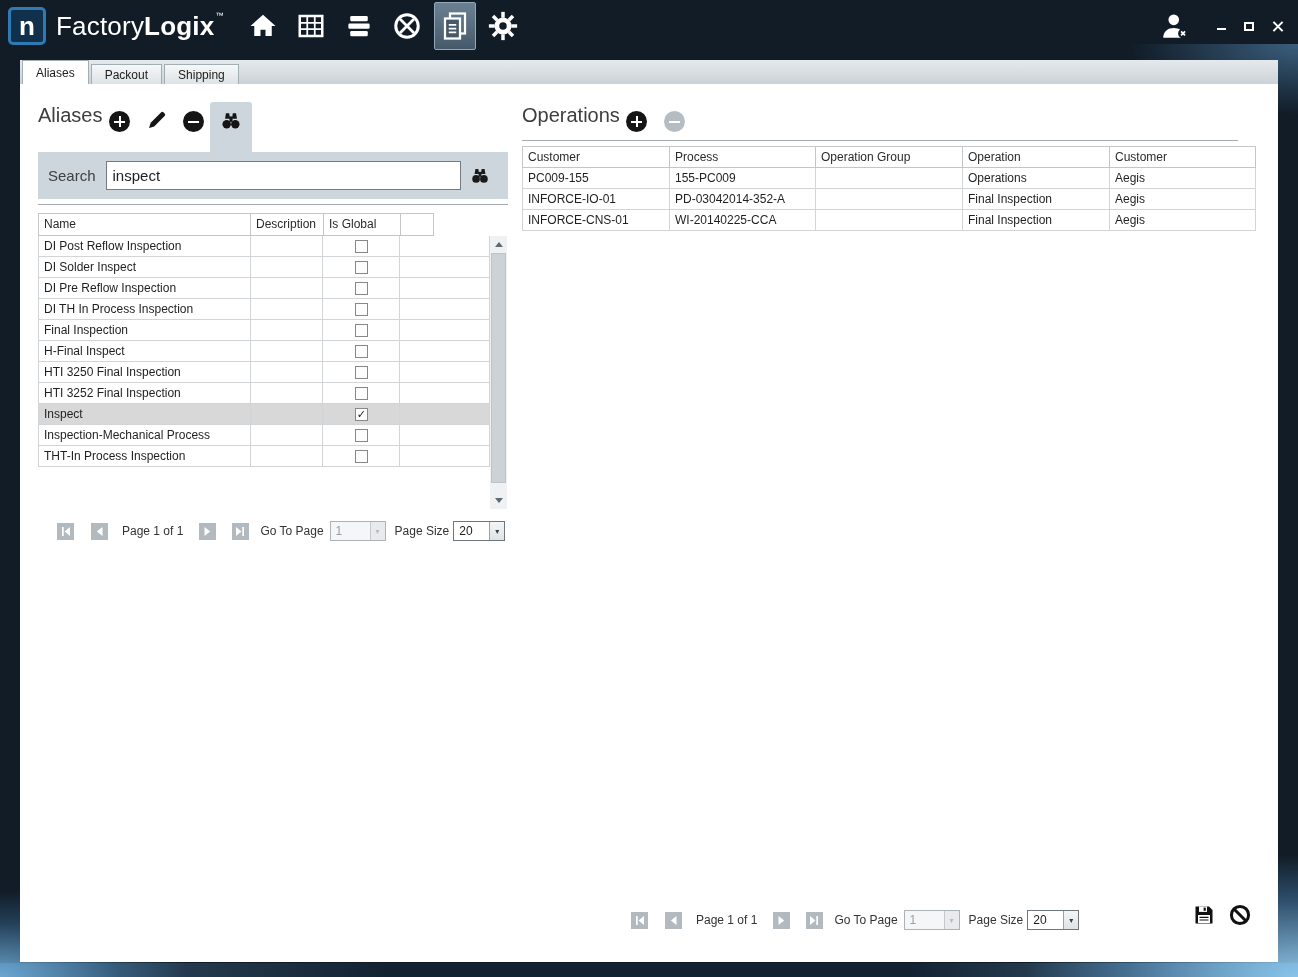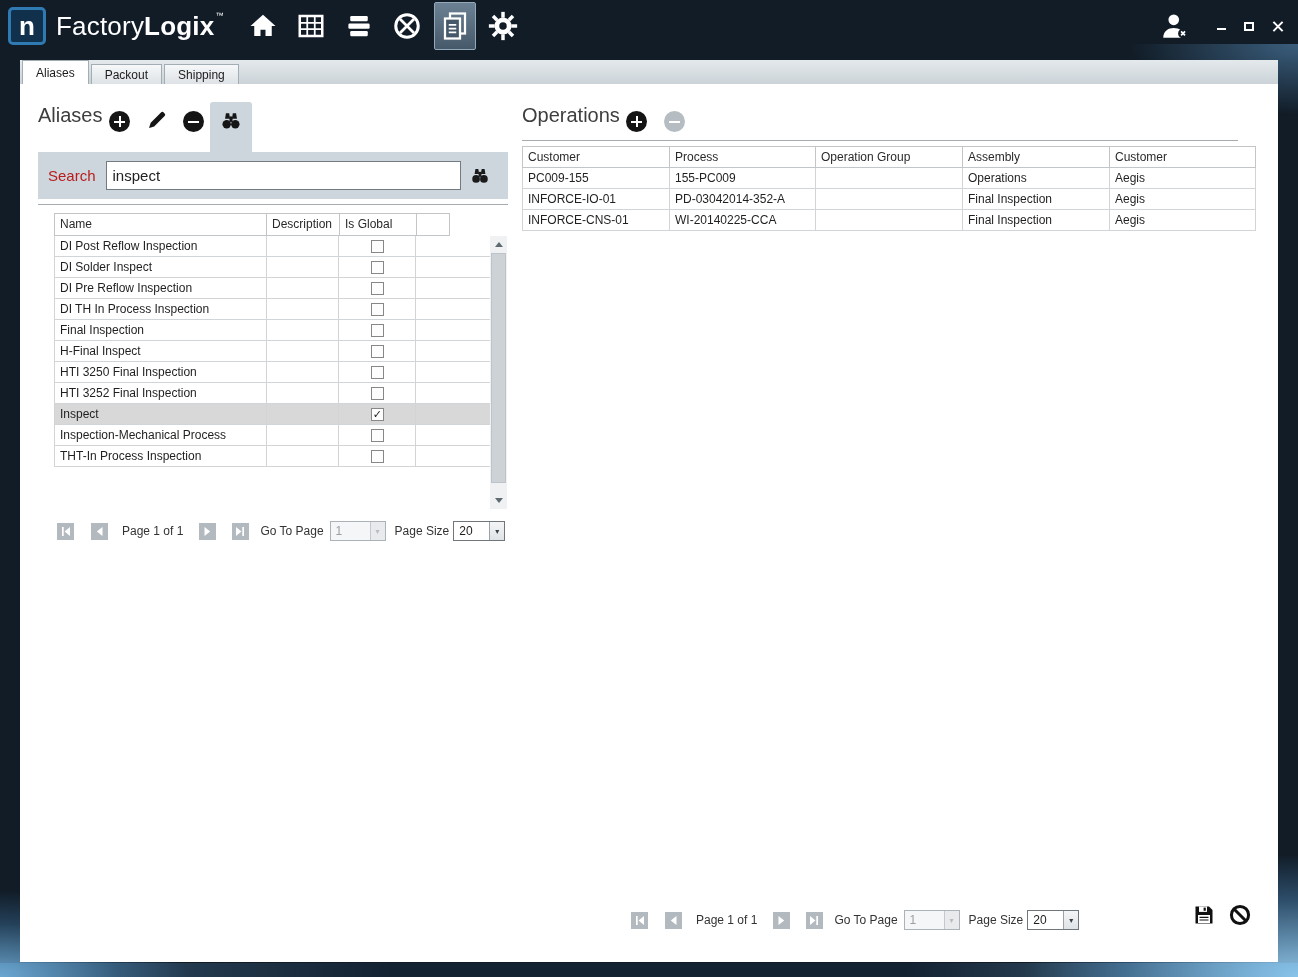--- a/index.html
+++ b/index.html
@@ -58,28 +58,28 @@
   .circle-btn::before { content:""; position:absolute; left:5px; top:9.5px; width:11px; height:2.4px; background:#fff; }
   .circle-btn.plus::after { content:""; position:absolute; left:9.5px; top:5px; width:2.4px; height:11px; background:#fff; }
   .circle-btn.disabled { background:#b5bdc3; cursor:default; }
 
   .tool-svg { position:absolute; cursor:pointer; }
 
   .find-bg { position:absolute; left:172px; top:18px; width:42px; height:50px; background:#cdd6dc; border-radius:3px 3px 0 0; }
 
   
   .search-bar { position:absolute; left:0; top:68px; width:470px; height:47px; background:#cdd6dc; display:flex; align-items:center; padding:0 10px; }
-  .search-label { font-size:15px; color:#b91c1c; margin-right:10px;text-align:right; }
+  .search-label { font-size:15px; color:#404040; margin-right:10px;text-align:right; }
   .search-input { width:355px; height:29px; border:1px solid #737b82; background:#fff; font-size:15px; color:#222; padding:0 6px; font-family:"Liberation Sans", sans-serif; outline:none; }
   .search-binocs { margin-left:auto; margin-right:6px; cursor:pointer; display:flex; }
 
   .hr-line { position:absolute; left:0; top:120px; width:470px; height:1px; background:#a6abb0; }
 
   
-  .a-grid { position:absolute; left:16px; top:129px; width:396px; }
+  .a-grid { position:absolute; left:0; top:129px; width:396px; }
   .grid-header { display:flex; height:23px; border-top:1px solid #c2c6c9; border-bottom:1px solid #c2c6c9; border-left:1px solid #c2c6c9; background:#fff; }
   .h-cell { font-size:12px; color:#2a2a2a; line-height:21px; padding-left:5px; border-right:1px solid #c2c6c9; }
   .grid-body { width:452px; border-left:1px solid #d2d5d7; }
   .grid-row { display:flex; height:21px; background:#fff; cursor:pointer; }
   .grid-row.selected { background:#d8d8d8; }
   .cell { font-size:12px; color:#1f1f1f; line-height:20px; padding-left:5px; border-right:1px solid #d2d5d7; border-bottom:1px solid #d2d5d7; overflow:hidden; white-space:nowrap; }
   .c-name { width:212px; } .c-desc { width:73px; } .c-global { width:77px; display:flex; align-items:center; justify-content:center; padding:0; } .c-extra { width:90px; }
   .hc-name { width:212px; } .hc-desc { width:73px; } .hc-global { width:77px; } .hc-extra { flex:1; }
   .checkbox { width:13px; height:13px; border:1px solid #878787; background:#fdfdfd; font-size:11px; line-height:11px; text-align:center; color:#1c1c1c; cursor:pointer; }
 
@@ -412,21 +412,21 @@
       <div class="panel-title">Operations</div>
       <div class="circle-btn plus" style="left:104px;top:27px;"></div>
       <div class="circle-btn disabled" style="left:142px;top:27px;"></div>
       <div class="sep-line"></div>
 
       <div class="ops-grid">
         <div class="ops-header">
           <div class="h-cell hc-asm">Customer</div>
           <div class="h-cell hc-proc">Process</div>
           <div class="h-cell hc-opg">Operation Group</div>
-          <div class="h-cell hc-op">Assembly</div>
+          <div class="h-cell hc-op">Operation</div>
           <div class="h-cell hc-cust">Customer</div>
         </div>
         <div class="ops-body">
             <div class="grid-row">
               <div class="cell c-asm">PC009-155</div>
               <div class="cell c-proc">155-PC009</div>
               <div class="cell c-opg"></div>
               <div class="cell c-op">Operations</div>
               <div class="cell c-cust">Aegis</div>
             </div>

